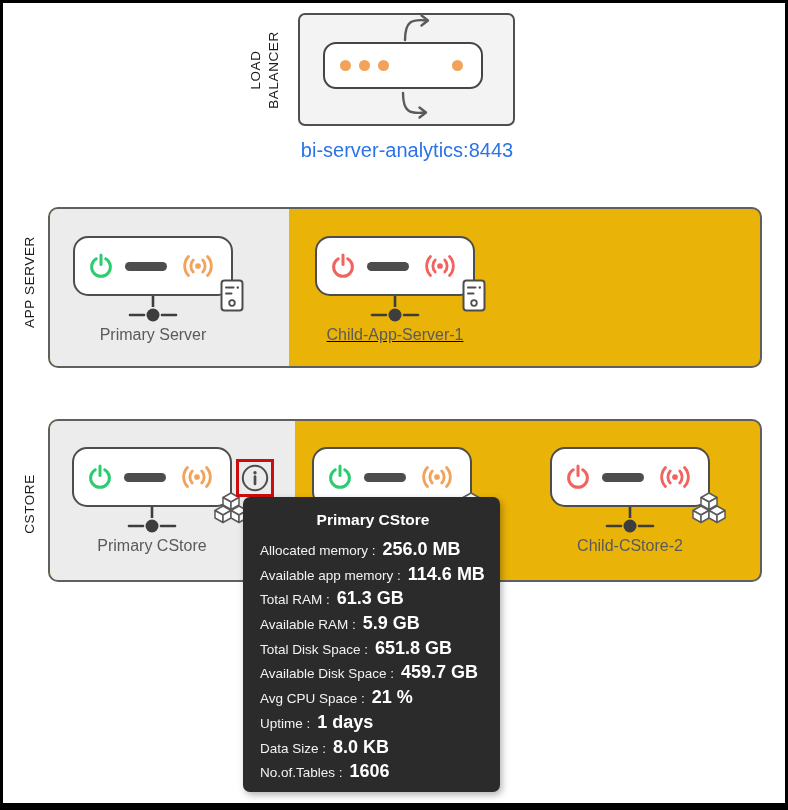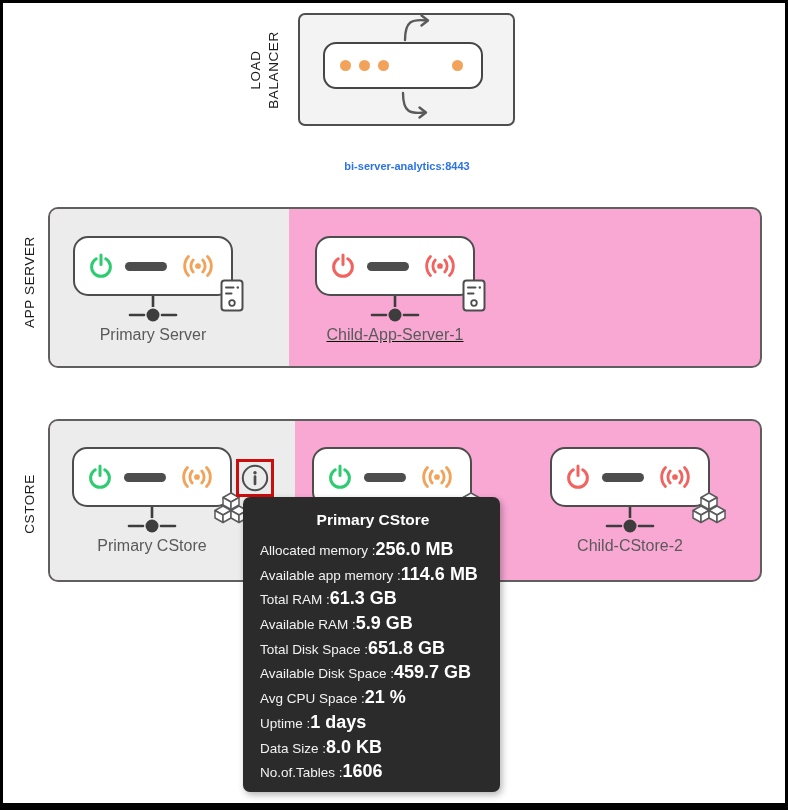--- a/index.html
+++ b/index.html
@@ -13,24 +13,24 @@
           white-space:nowrap;text-align:center;line-height:1.3;}
   
   .lb-box{position:absolute;left:298px;top:13px;width:217px;height:113px;box-sizing:border-box;
           background:#f3f3f3;border:2px solid #4f4f4f;border-radius:7px;}
   .lb-inner{position:absolute;left:23px;top:27px;width:160px;height:47px;box-sizing:border-box;
             background:#fff;border:2.5px solid #464646;border-radius:13px;}
   .dot{position:absolute;width:11px;height:11px;border-radius:50%;background:var(--orange);top:16px;}
   .arrow{position:absolute;width:36px;height:30px;color:#5a5a5a;}
   .arrow.top{left:398px;top:13px;}
   .arrow.bottom{left:396px;top:90px;}
-  .lb-link{position:absolute;left:407px;top:166px;transform:translate(-50%,-50%);
-           color:var(--link_blue);font-size:11px;cursor:pointer;white-space:nowrap;font-weight:bold;}
-  
-  .section{position:absolute;left:48px;width:714px;box-sizing:border-box;background:#f9a8d4;
+  .lb-link{position:absolute;left:407px;top:150px;transform:translate(-50%,-50%);
+           color:var(--link_blue);font-size:20px;cursor:pointer;white-space:nowrap;}
+  
+  .section{position:absolute;left:48px;width:714px;box-sizing:border-box;background:#eab308;
            border:2px solid #5f5f5f;border-radius:10px;}
   .section.app{top:207px;height:161px;}
   .section.cstore{top:419px;height:163px;}
   .highlight{position:absolute;left:0;top:0;bottom:0;background:var(--highlight_gray);
              border-radius:8px 0 0 8px;z-index:0;}
   
   .widget{position:absolute;width:160px;z-index:2;cursor:pointer;}
   .card{position:relative;height:60px;box-sizing:border-box;background:#fff;
         border:2.4px solid #4d4d4d;border-radius:15px;
         display:flex;align-items:center;justify-content:space-between;padding:0 13px;}
@@ -46,21 +46,21 @@
   .srv-label{margin-top:2px;text-align:center;font-size:16px;color:#5a5a5a;min-height:20px;}
   
   .info-annot{position:absolute;left:236px;top:459px;width:38px;height:38px;box-sizing:border-box;
               border:3px solid var(--annotation_red);z-index:40;background:transparent;
               display:flex;align-items:center;justify-content:center;cursor:pointer;padding:0;}
   
   .tooltip{position:absolute;left:243px;top:497px;width:257px;height:295px;box-sizing:border-box;
            background:var(--tooltip_bg);color:#fff;border-radius:7px;z-index:50;
            padding:12px 14px 12px 17px;box-shadow:2px 3px 7px rgba(0,0,0,.30);}
   .tt-title{text-align:center;font-weight:bold;font-size:15.5px;line-height:22px;margin-bottom:9px;}
-  .tt-row{display:flex;align-items:baseline;line-height:19px;margin-bottom:4.7px;white-space:nowrap;}
+  .tt-row{display:flex;align-items:baseline;gap:7px;line-height:19px;margin-bottom:4.7px;white-space:nowrap;}
   .tt-label{font-size:13.5px;color:#f2f2f2;}
   .tt-value{font-size:18px;font-weight:bold;color:#fff;}
 </style>
 </head>
 <body>
 
 <svg width="0" height="0" style="position:absolute" aria-hidden="true">
   <defs>
     <symbol id="sym-power" viewBox="0 0 26 26">
       <path d="M8.3,5.8 A9.4,9.4 0 1 0 17.7,5.8" fill="none" stroke="currentColor" stroke-width="3" stroke-linecap="round"></path>

